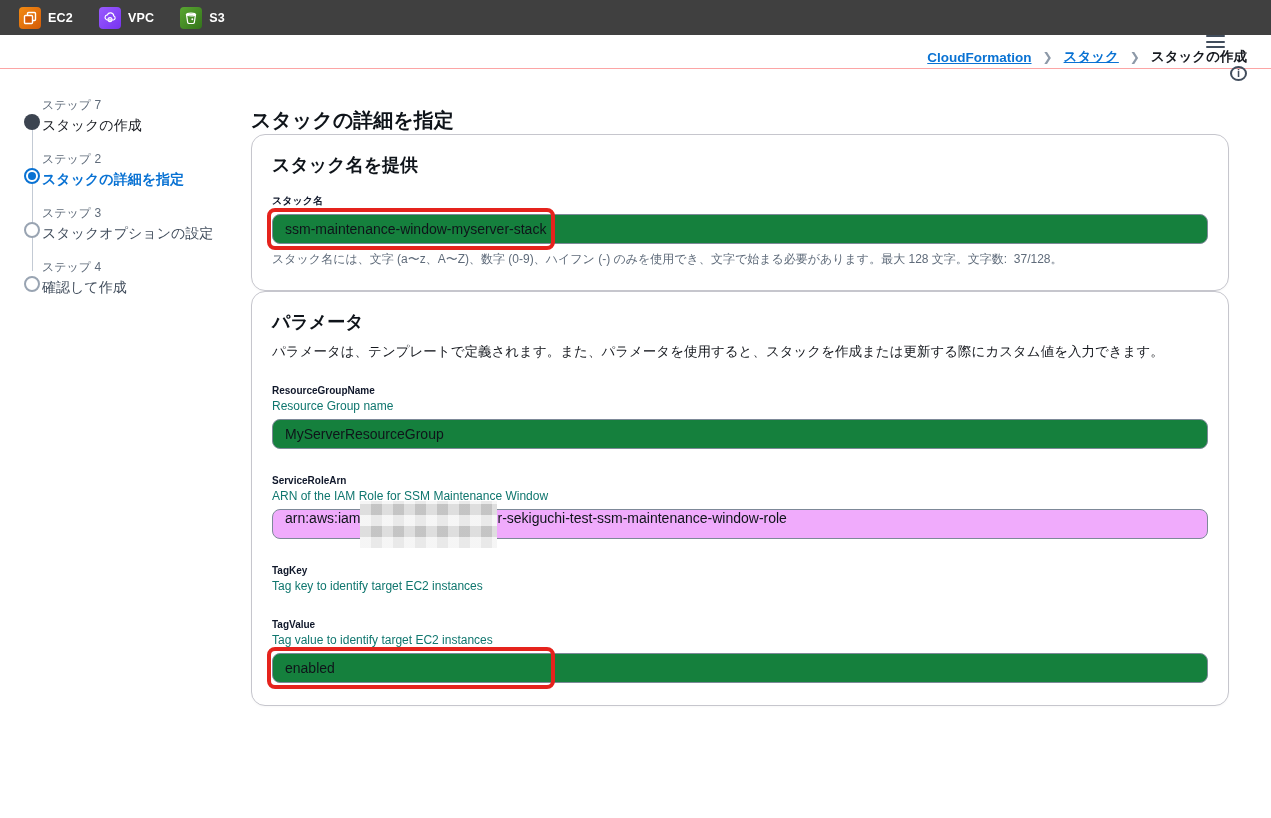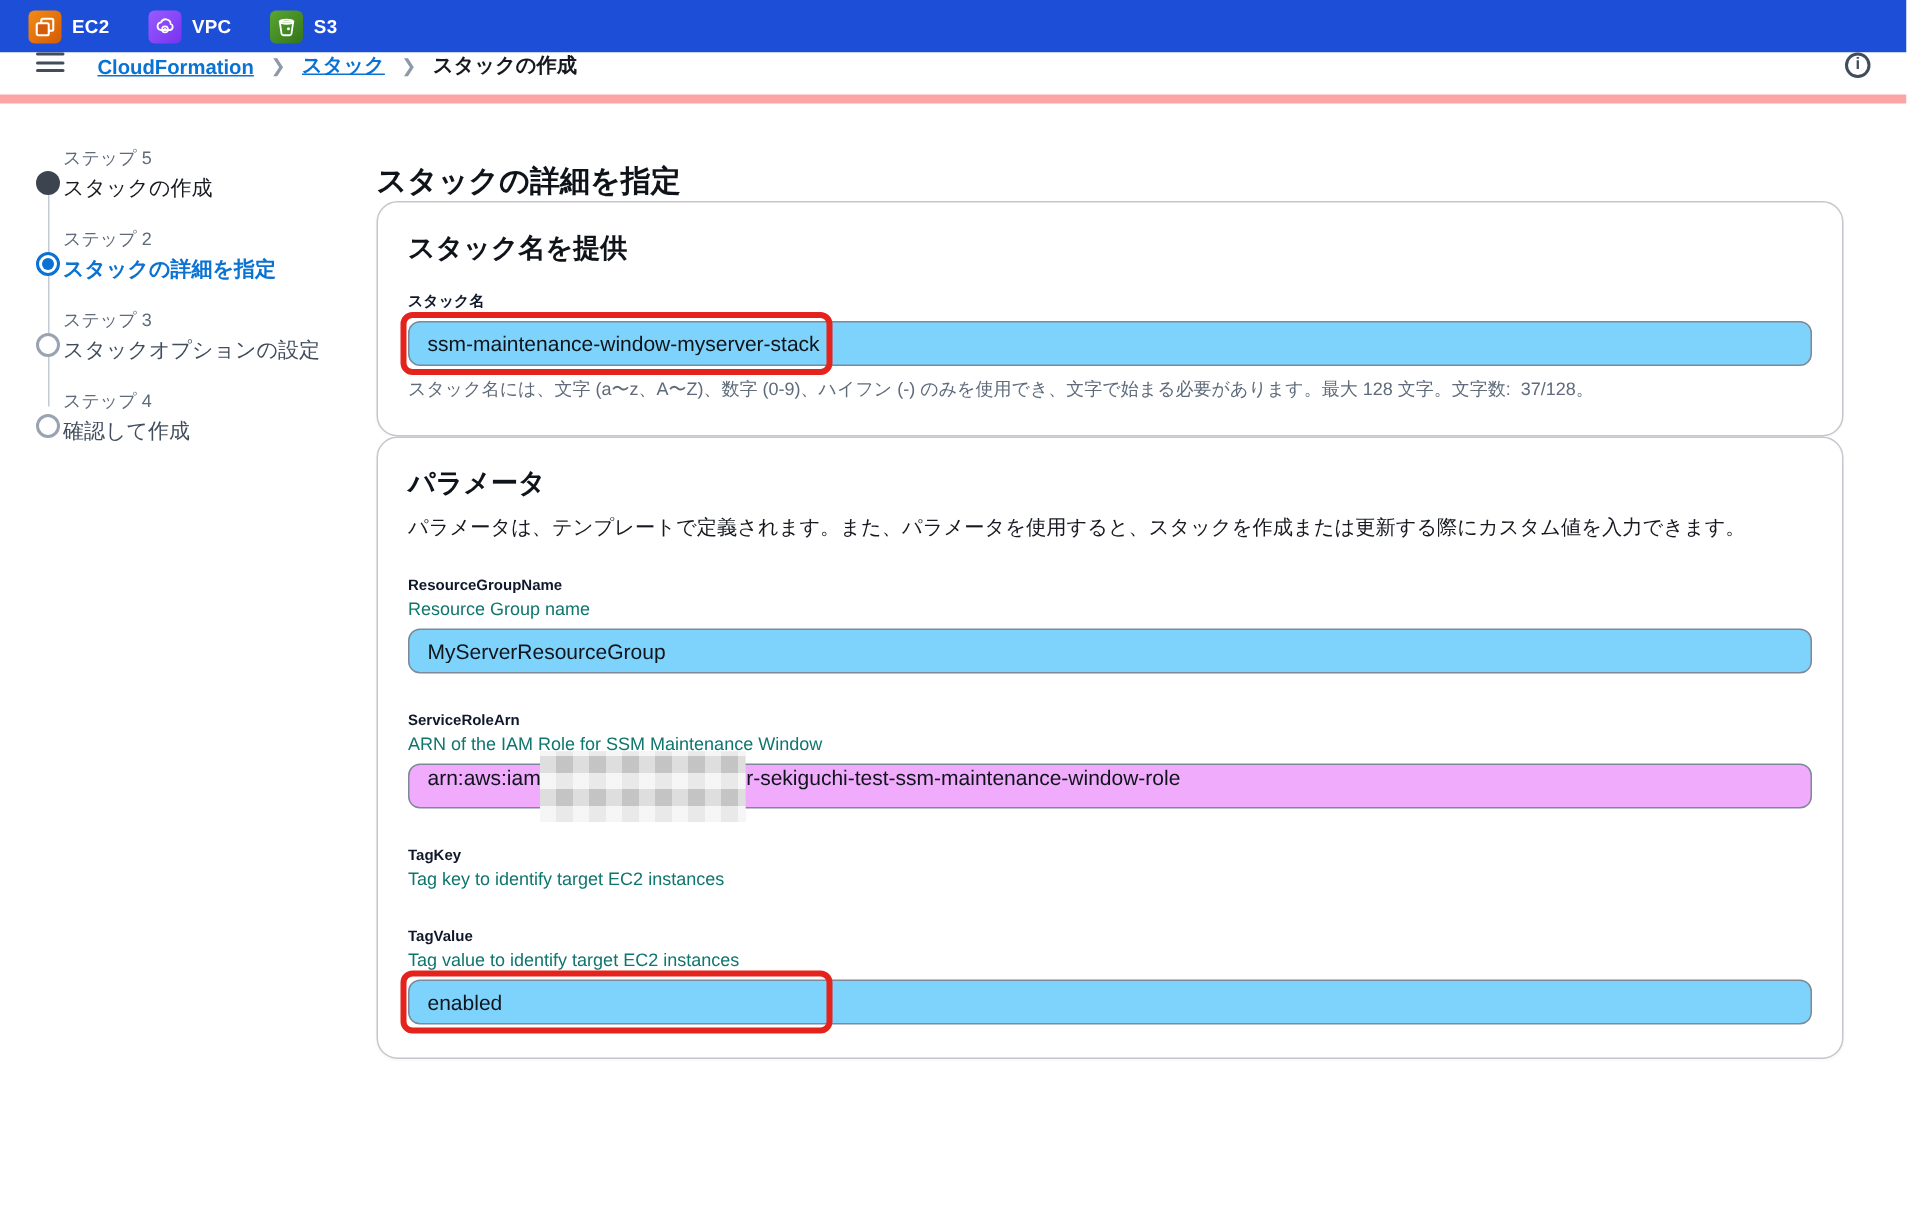--- a/index.html
+++ b/index.html
@@ -5,35 +5,35 @@
   * { margin:0; padding:0; box-sizing:border-box; }
   html,body { width:1271px; height:818px; overflow:hidden; }
   body {
     font-family:"Liberation Sans","DejaVu Sans",sans-serif;
     background:#ffffff; color:#0f141a; font-size:14px;
   }
   a { text-decoration:none; }
 
   
   .topbar {
-    height:35px; background:#1d4ed8; display:flex; align-items:center;
+    height:35px; background:#404040; display:flex; align-items:center;
     padding:0 8px; gap:4px;
   }
   .svc { display:flex; align-items:center; gap:7px; padding:3px 11px; cursor:pointer; border-radius:4px; }
   .svc-icon {
     width:22px; height:22px; border-radius:4px; flex:none;
     display:flex; align-items:center; justify-content:center;
   }
   .svc-icon svg { display:block; }
   .svc-label { color:#ffffff; font-size:12.5px; font-weight:bold; letter-spacing:.2px; }
 
   
   .crumb-bar {
-    height:34px; background:#fff; border-bottom:6px solid #fca5a5;
-    display:flex; align-items:flex-start; padding:0 24px;
+    height:34px; background:#fff; border-bottom:1px solid #fca5a5;
+    display:flex; align-items:flex-end; padding:0 24px;flex-direction:column;
   }
   .hamburger { width:19px; display:flex; flex-direction:column; gap:3.5px; cursor:pointer; margin-right:22px; }
   .hamburger span { height:2px; background:#414d5c; border-radius:1px; }
   .breadcrumb { display:flex; align-items:center; gap:11px; font-size:13.5px; }
   .crumb-link { color:#0972d3; text-decoration:underline; font-weight:600; cursor:pointer; }
   .crumb-sep { color:#8d99a8; font-size:12px; }
   .crumb-current { color:#16191f; font-weight:bold; }
   .info-btn {
     margin-left:auto; width:17px; height:17px; border:2px solid #414d5c; border-radius:50%;
     display:flex; align-items:center; justify-content:center; cursor:pointer;
@@ -78,21 +78,21 @@
   }
   .panel-title { font-size:18px; font-weight:bold; color:#0f141a; }
   .panel-desc { font-size:13.5px; color:#16191f; margin-top:9px; }
 
   .field { margin-top:17px; }
   .field-label { font-size:10px; font-weight:bold; color:#0f172a; }
   .field-desc { font-size:12px; color:#0f766e; margin-top:3px; }
   .input-wrap { position:relative; margin-top:6px; }
   .text-input {
     width:100%; height:30px; border:1px solid #7d8998; border-radius:8px;
-    padding:0 12px; font-size:14px; color:#0f141a; background:#7dd3fc;
+    padding:0 12px; font-size:14px; color:#0f141a; background:#15803d;
     font-family:inherit; outline:none; display:block;
   }
   .helper { font-size:12px; color:#5f6b7a; margin-top:7px; }
 
   
   .red-box {
     position:absolute; left:-5px; top:-6px; width:288px; height:42px;
     border:4px solid #e5231d; border-radius:8px; pointer-events:none; z-index:2;
   }
 
@@ -160,21 +160,21 @@
   </nav>
   <span class="info-btn">i</span>
 </div>
 
 <div class="layout">
 
   <aside class="steps-nav">
     <ol class="steps">
       <li class="step done">
         <span class="step-circle"></span>
-        <div class="step-eyebrow">ステップ 5</div>
+        <div class="step-eyebrow">ステップ 7</div>
         <div class="step-label">スタックの作成</div>
       </li>
       <li class="step active">
         <span class="step-circle"></span>
         <div class="step-eyebrow">ステップ 2</div>
         <div class="step-label">スタックの詳細を指定</div>
       </li>
       <li class="step todo">
         <span class="step-circle"></span>
         <div class="step-eyebrow">ステップ 3</div>

